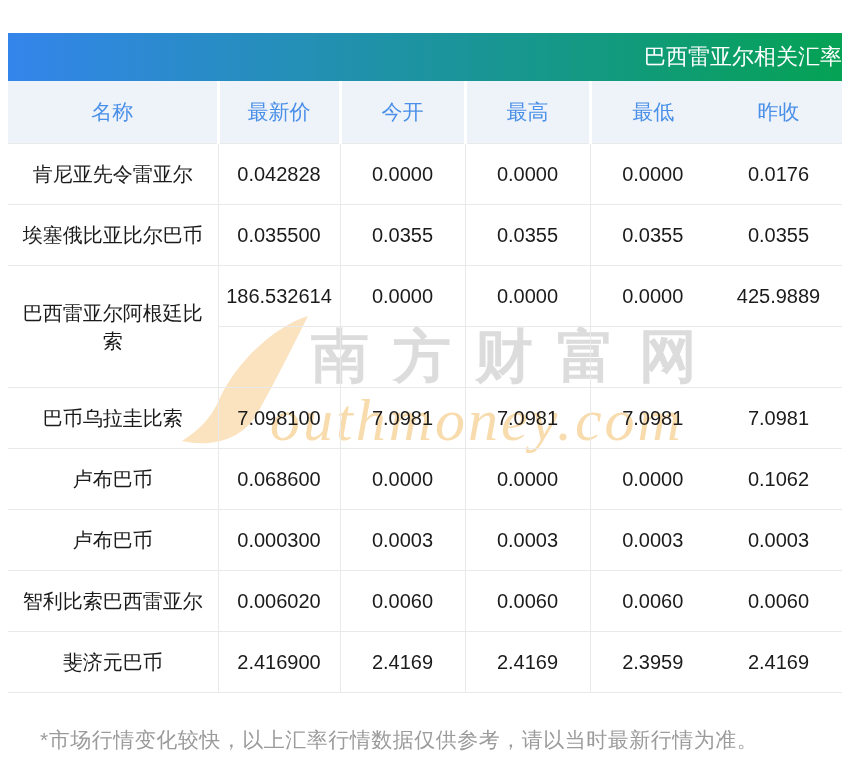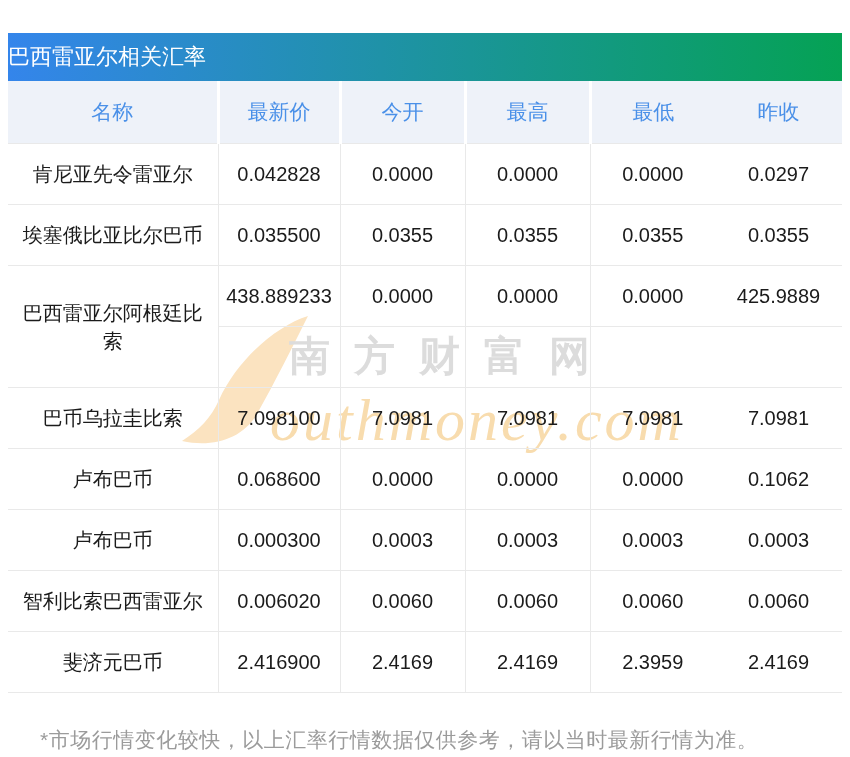--- a/index.html
+++ b/index.html
@@ -4,35 +4,35 @@
 <style>
   html,body { margin:0; padding:0; background:#ffffff; }
   body { width:850px; height:757px; font-family:"Liberation Sans","DejaVu Sans",sans-serif; }
   .page { position:relative; width:850px; height:757px; background:#ffffff; overflow:hidden; }
 
   
   .watermark { position:absolute; inset:0; z-index:0; pointer-events:none; }
   .wm-swoosh { position:absolute; left:180px; top:316px; width:130px; height:134px; }
   .wm-swoosh svg { width:100%; height:100%; display:block; }
   .wm-cjk {
-    position:absolute; left:289px; top:327px;
-    font-size:41px; line-height:58px; font-weight:bold;
+    position:absolute; left:311px; top:327px;
+    font-size:58px; line-height:58px; font-weight:bold;
     color:var(--watermark-gray,#dcdcdc); letter-spacing:24px; white-space:nowrap;
   }
   .wm-latin {
     position:absolute; left:270px; top:389px;
     font-family:Liberation Serif, serif; font-style:italic;
     font-size:60px; line-height:62px; color:var(--watermark-orange,#f8dcae);
     letter-spacing:3px; white-space:nowrap;
   }
 
   
   .content { position:relative; z-index:1; padding:33px 8px 0 8px; }
   .title-bar {
-    height:48px; display:flex; align-items:center; justify-content:flex-start;
+    height:48px; display:flex; align-items:center; justify-content:flex-end;
     background:linear-gradient(90deg, var(--grad-left,#3485eb), var(--grad-right,#05a254));
     color:#ffffff; font-size:22px;
   }
   table.rates { width:100%; border-collapse:collapse; table-layout:fixed; background:transparent; }
   thead th {
     height:60px; background:var(--column-header-bg,#eef2f9);
     color:var(--column-header-text,#4a90e8); font-weight:normal; font-size:21px;
     border-bottom:1px solid var(--border,#e9e9e9); padding:1px;
   }
   thead th.sep { border-right:3px solid #ffffff; }
@@ -88,33 +88,33 @@
             <th>昨收</th>
           </tr>
         </thead>
       <tbody>
           <tr>
             <td class="name-cell br">肯尼亚先令雷亚尔</td>
             <td class="br">0.042828</td>
             <td class="br">0.0000</td>
             <td class="br">0.0000</td>
             <td>0.0000</td>
-            <td>0.0297</td>
+            <td>0.0176</td>
           </tr>
           <tr>
             <td class="name-cell br">埃塞俄比亚比尔巴币</td>
             <td class="br">0.035500</td>
             <td class="br">0.0355</td>
             <td class="br">0.0355</td>
             <td>0.0355</td>
             <td>0.0355</td>
           </tr>
           <tr>
             <td class="name-cell br" rowspan="2">巴西雷亚尔阿根廷比索</td>
-            <td class="br">438.889233</td>
+            <td class="br">186.532614</td>
             <td class="br">0.0000</td>
             <td class="br">0.0000</td>
             <td>0.0000</td>
             <td>425.9889</td>
           </tr>
           <tr>
             <td class="br"></td>
             <td class="br"></td>
             <td class="br"></td>
             <td></td>

